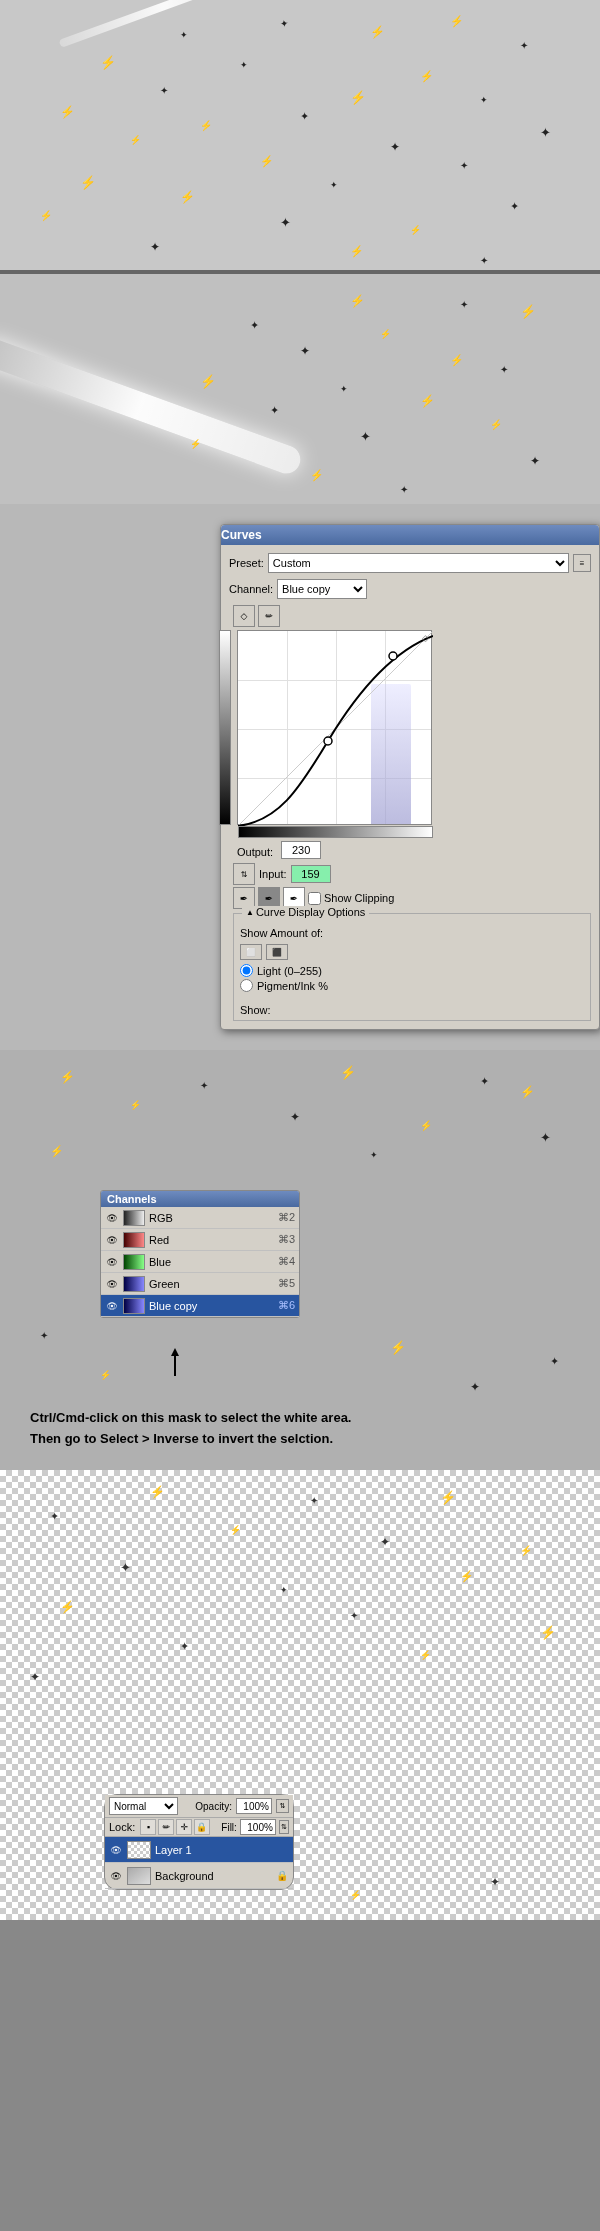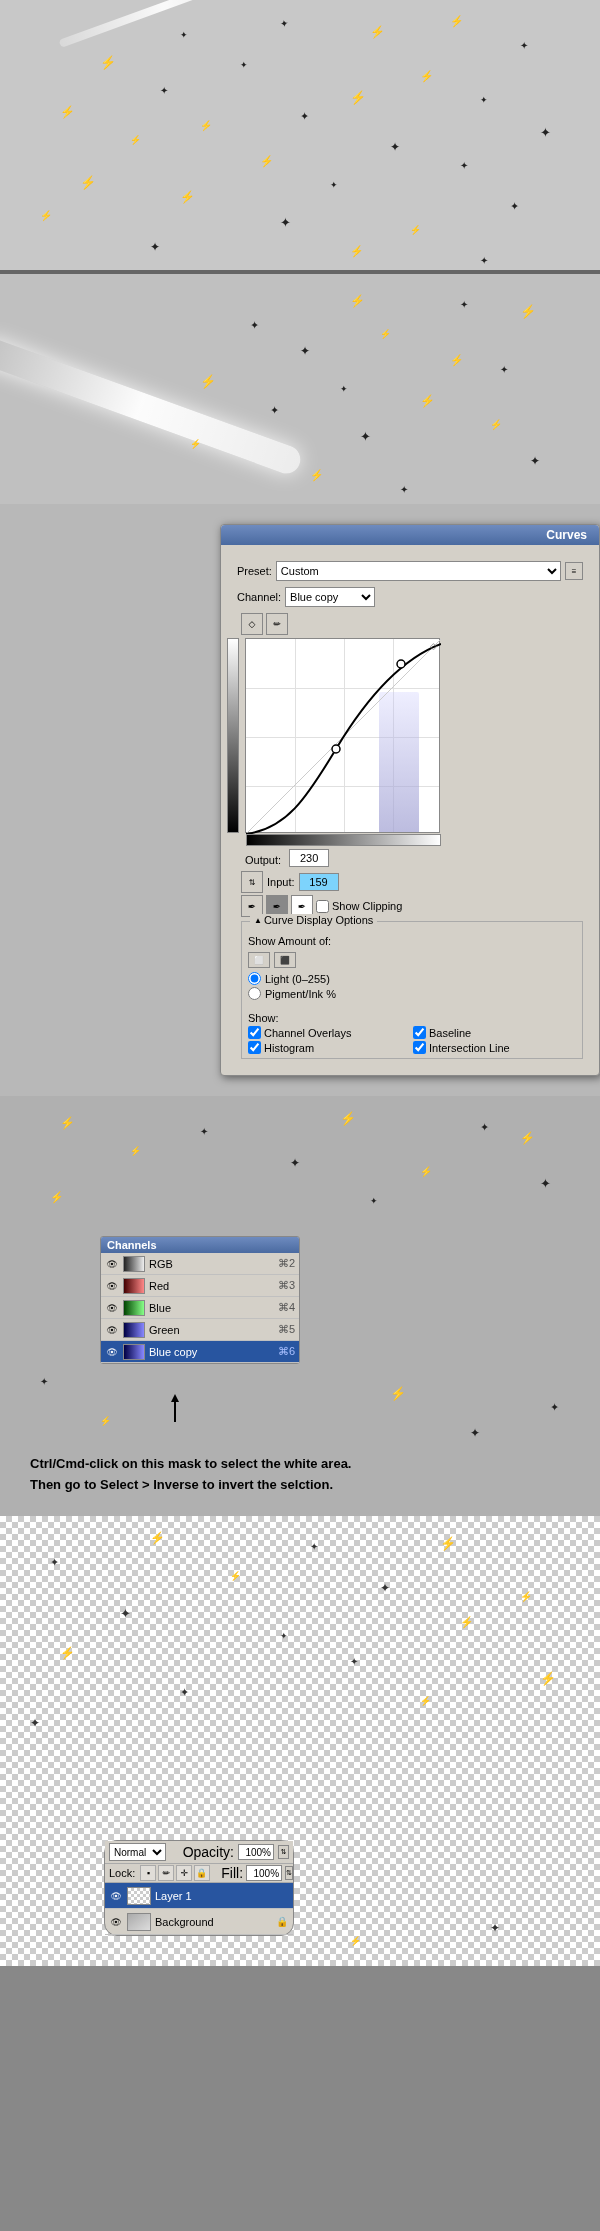--- a/index.html
+++ b/index.html
@@ -82,30 +82,30 @@
 
     .dialog-wrapper {
       background: #b8b8b8;
       padding: 20px 0;
       width: 600px;
     }
 
     .dialog-title-bar {
       background: linear-gradient(to bottom, #6e8bbf, #4a6aa0);
       color: white;
-      text-align: right;
-      padding: 3px 12px;
+      text-align: left;
+      padding: 3px 0;
       font-size: 12px;
       font-weight: bold;
       border-radius: 4px 4px 0 0;
     }
 
     .dialog-body {
       display: flex;
-      padding: 16px;
+      padding: 8px;
       gap: 20px;
     }
 
     .dialog-left {
       flex: 1;
     }
 
     .dialog-right {
       width: 80px;
       display: flex;
@@ -177,21 +177,21 @@
 
     .input-label {
       font-size: 11px;
     }
 
     .input-value {
       font-size: 11px;
       border: 1px solid #888;
       width: 40px;
       height: 18px;
-      background: #7dd3fc;
+      background: #86efac;
       text-align: center;
     }
 
     .eyedropper-row {
       display: flex;
       align-items: center;
       gap: 3px;
       margin-left: 4px;
       margin-top: 2px;
     }
@@ -414,21 +414,21 @@
 
     .layers-toolbar select {
       height: 18px;
       font-size: 10px;
       background: white;
       border: 1px solid #888;
       width: 70px;
     }
 
     .layers-toolbar-label {
-      font-size: 14px;
+      font-size: 10px;
       margin-left: 13px;
     }
 
     .layers-toolbar-value {
       width: 36px;
       height: 16px;
       font-size: 10px;
       border: 1px solid #888;
       background: white;
       text-align: right;
@@ -675,38 +675,20 @@
             <label class="radio-label">
               <input type="radio" name="show-amount" style="">
               <span>Pigment/Ink %</span>
             </label>
           </div>
 
           <div style="margin-top:4px;">
             <div class="show-row">
               <span class="show-label">Show:</span>
             </div>
-            <div class="checkbox-grid">
-              <label class="checkbox-label">
-                <input type="checkbox" checked="" style="">
-                <span>Channel Overlays</span>
-              </label>
-              <label class="checkbox-label">
-                <input type="checkbox" checked="" style="">
-                <span>Baseline</span>
-              </label>
-              <label class="checkbox-label">
-                <input type="checkbox" checked="" style="">
-                <span>Histogram</span>
-              </label>
-              <label class="checkbox-label">
-                <input type="checkbox" checked="" style="">
-                <span>Intersection Line</span>
-              </label>
-            </div>
           </div>
         </div>
       </div>
 
     </div>
   </div>
 </div>
 
 <div class="middle-section" style="height:420px;">
 
@@ -815,21 +797,21 @@
     </div>
 
     <div class="lock-row">
       <span style="font-size:11px;margin-right:2px;">Lock:</span>
       <div class="lock-icons-row">
         <div class="lock-icon-btn" title="Lock transparent pixels">▪</div>
         <div class="lock-icon-btn" title="Lock image pixels">✏</div>
         <div class="lock-icon-btn" title="Lock position">✛</div>
         <div class="lock-icon-btn" title="Lock all">🔒</div>
       </div>
-      <span style="font-size:14px;margin-left:8px;">Fill:</span>
+      <span style="font-size:10px;margin-left:8px;">Fill:</span>
       <input type="text" class="layers-toolbar-value" value="100%" style="">
       <div style="width:14px;height:14px;border:1px solid #888;background:#d4d0c8;display:flex;align-items:center;justify-content:center;font-size:7px;cursor:pointer;">⇅</div>
     </div>
 
     <div class="layer-row selected">
       <div class="eye-icon" style="color:white;">👁</div>
       <div class="layer-thumb" style="background:linear-gradient(45deg,#ccc 25%,transparent 25%),linear-gradient(-45deg,#ccc 25%,transparent 25%),linear-gradient(45deg,transparent 75%,#ccc 75%),linear-gradient(-45deg,transparent 75%,#ccc 75%);background-size:6px 6px;background-position:0 0,0 3px,3px -3px,-3px 0;background-color:#fff;"></div>
       <span class="layer-name">Layer 1</span>
     </div>
 

